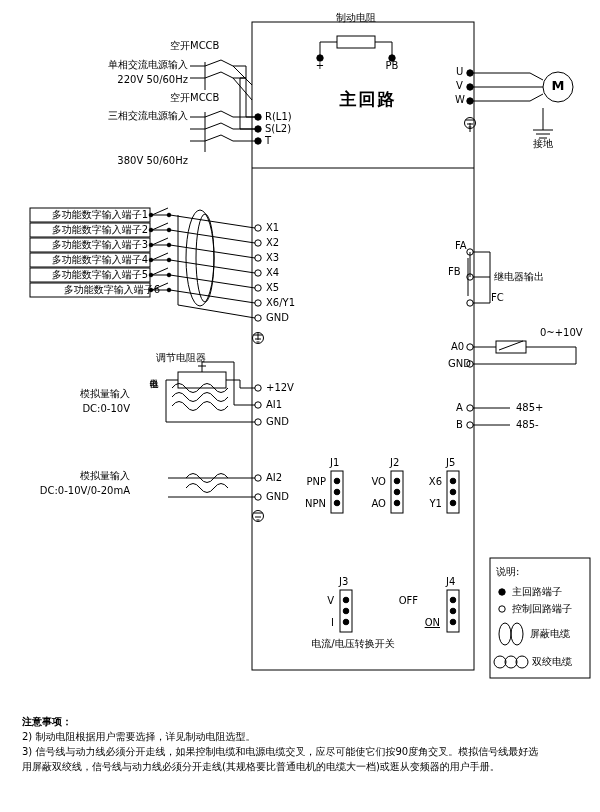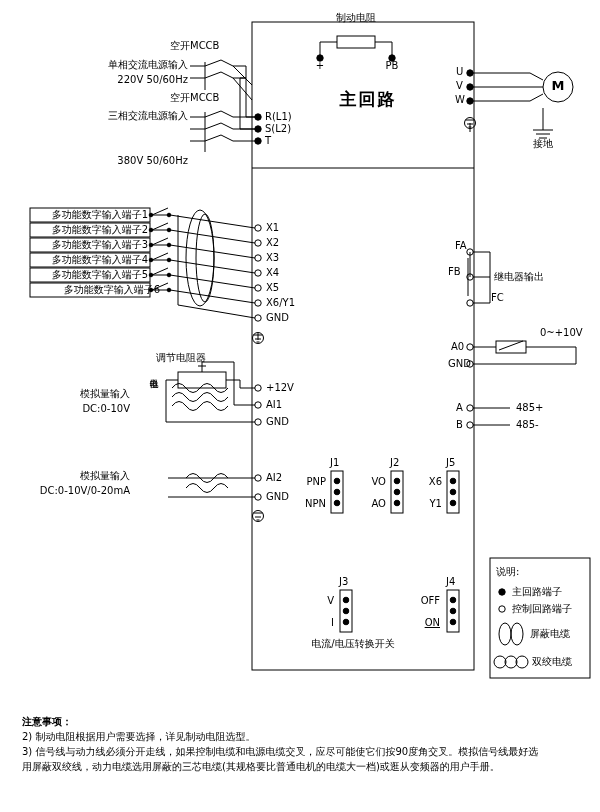--- a/index.html
+++ b/index.html
@@ -382,31 +382,31 @@
 
   <div class="lbl" style="left:446px; top:457px;">J5</div>
   <div class="lbl r" style="left:414px; top:476px; width:28px;">X6</div>
   <div class="lbl r" style="left:414px; top:498px; width:28px;">Y1</div>
 
   <div class="lbl" style="left:339px; top:576px;">J3</div>
   <div class="lbl r" style="left:306px; top:595px; width:28px;">V</div>
   <div class="lbl r" style="left:306px; top:617px; width:28px;">I</div>
 
   <div class="lbl" style="left:446px; top:576px;">J4</div>
-  <div class="lbl r" style="left:406px; top:595px; width:34px;">OFF</div>
+  <div class="lbl r" style="left:384px; top:595px; width:34px;">OFF</div>
   <div class="lbl r" style="left:406px; top:617px; width:34px;text-decoration:underline;">ON</div>
 
   <div class="lbl c" style="left:278px; top:638px; width:150px;">电流/电压转换开关</div>
 
   <div class="lbl" style="left:496px; top:566px;">说明:</div>
   <div class="lbl" style="left:512px; top:586px;">主回路端子</div>
   <div class="lbl" style="left:512px; top:603px;">控制回路端子</div>
   <div class="lbl" style="left:530px; top:628px;">屏蔽电缆</div>
   <div class="lbl" style="left:532px; top:656px;">双绞电缆</div>
 
   <div class="notes">
     <div class="ntitle">注意事项：</div>
     <div>2) 制动电阻根据用户需要选择，详见制动电阻选型。</div>
     <div>3) 信号线与动力线必须分开走线，如果控制电缆和电源电缆交叉，应尽可能使它们按90度角交叉。模拟信号线最好选</div>
-    <div>用屏蔽双绞线，动力电缆选用屏蔽的三芯电缆(其规格要比普通电机的电缆大一档)或逛从变频器的用户手册。</div>
+    <div>用屏蔽双绞线，信号线与动力线必须分开走线(其规格要比普通电机的电缆大一档)或逛从变频器的用户手册。</div>
   </div>
 
 </div>
 
 </body></html>

